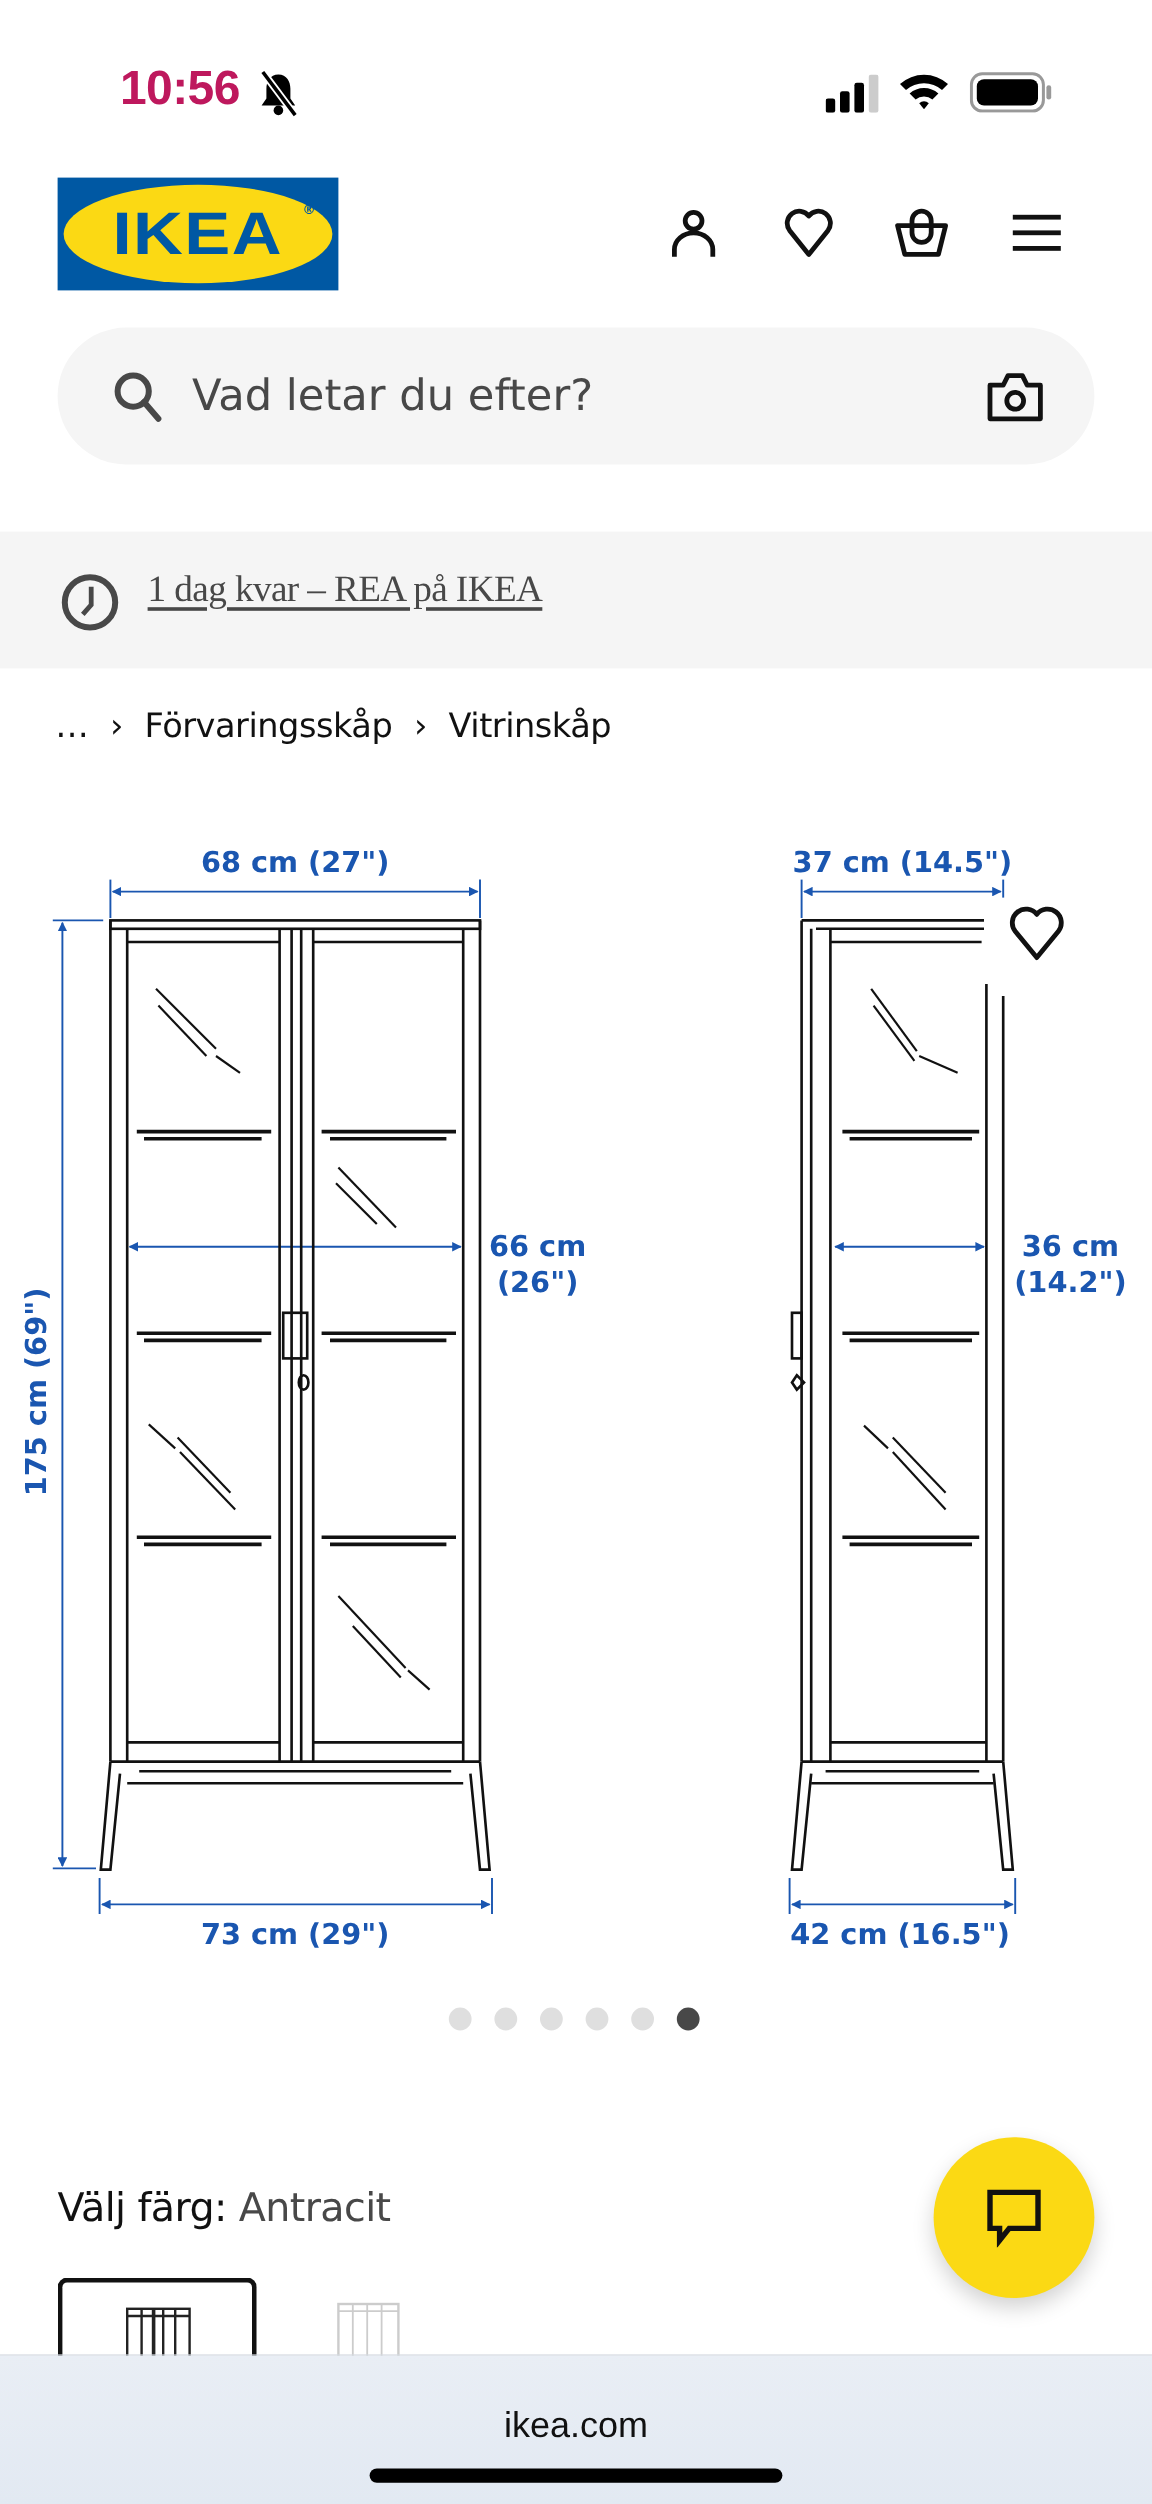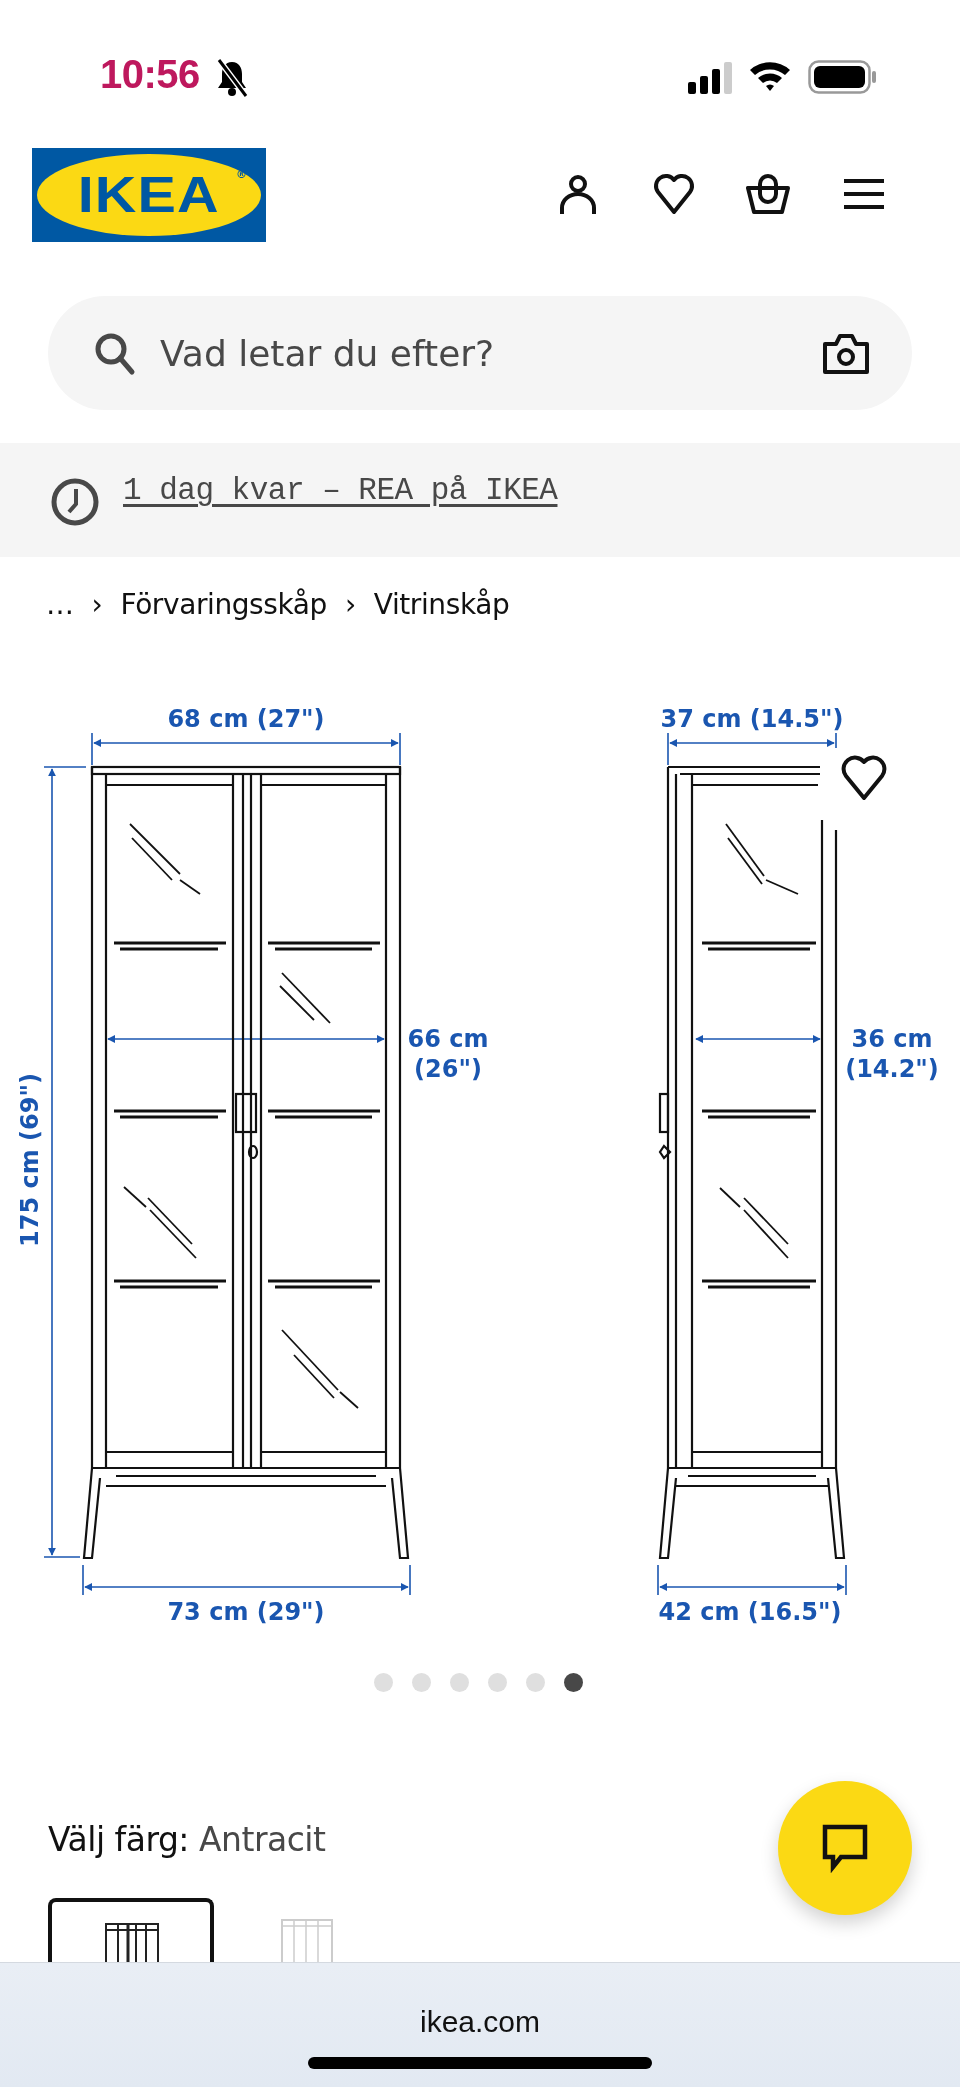--- a/index.html
+++ b/index.html
@@ -9,37 +9,37 @@
   
   .status-bar { position: absolute; top: 0; left: 0; width: 960px; height: 140px; }
   .status-time { position: absolute; left: 100px; top: 52px; font-family: "Liberation Sans", sans-serif; font-weight: bold; font-size: 40px; color: #be185d; letter-spacing: -0.5px; }
   .bell-icon { position: absolute; left: 214px; top: 58px; width: 36px; height: 40px; }
   .signal-icon { position: absolute; left: 688px; top: 62px; width: 46px; height: 32px; }
   .wifi-icon { position: absolute; left: 748px; top: 58px; width: 44px; height: 36px; }
   .battery-icon { position: absolute; left: 808px; top: 60px; width: 70px; height: 34px; }
 
   
   .header { position: absolute; top: 148px; left: 0; width: 960px; height: 96px; }
-  .logo { position: absolute; left: 32px; top: 0; width: 234px; height: 94px; background: #0058a3; display: flex; align-items: center; justify-content: center; }
+  .logo { position: absolute; left: 48px; top: 0; width: 234px; height: 94px; background: #0058a3; display: flex; align-items: center; justify-content: center; }
   .logo-oval { width: 224px; height: 82px; background: #fbd914; border-radius: 50%; display: flex; align-items: center; justify-content: center; position: relative; }
   .logo-text { font-family: "Liberation Sans", sans-serif; font-weight: bold; font-size: 50px; color: #0058a3; letter-spacing: 1px; transform: scaleX(1.15); }
   .logo-reg { position: absolute; right: 14px; top: 14px; font-size: 11px; color: #0058a3; font-weight: bold; }
   .header-icon { position: absolute; top: 22px; width: 48px; height: 48px; cursor: pointer; }
 
   
-  .search { position: absolute; left: 48px; top: 296px; width: 864px; height: 114px; background: #f5f5f5; border-radius: 57px; }
+  .search { position: absolute; left: 48px; top: 273px; width: 864px; height: 114px; background: #f5f5f5; border-radius: 57px; }
   .search-icon { position: absolute; left: 44px; top: 34px; width: 46px; height: 46px; }
   .search-input { position: absolute; left: 112px; top: 26px; width: 600px; height: 62px; border: none; background: transparent; font-family: "DejaVu Sans", sans-serif; font-size: 36px; color: #484848; outline: none; }
   .search-input::placeholder { color: #484848; }
   .camera-icon { position: absolute; left: 774px; top: 36px; width: 48px; height: 44px; cursor: pointer; }
 
   
   .banner { position: absolute; left: 0; top: 443px; width: 960px; height: 114px; background: #f5f5f5; }
   .clock-icon { position: absolute; left: 50px; top: 34px; width: 50px; height: 50px; }
-  .banner-link { position: absolute; left: 123px; top: 30px; font-size: 31px; color: #484848; text-decoration: underline; text-underline-offset: 5px; font-family: Liberation Mono, monospace; letter-spacing: -0.5px; }
+  .banner-link { position: absolute; left: 123px; top: 30px; font-size: 31px; color: #484848; text-decoration: underline; text-underline-offset: 5px; font-family: Liberation Serif, serif; letter-spacing: -0.5px; }
 
   
   .breadcrumb { position: absolute; left: 46px; top: 588px; display: flex; align-items: center; font-size: 28px; color: #111; letter-spacing: -0.4px; }
   .crumb { cursor: pointer; }
   .crumb-sep { margin: 0 18px; font-size: 28px; color: #111; }
 
   
   .product-image { position: absolute; left: 0; top: 690px; width: 960px; height: 960px; }
   .fav-button { position: absolute; left: 836px; top: 750px; width 56px; height: 56px; width: 56px; cursor: pointer; }
 

